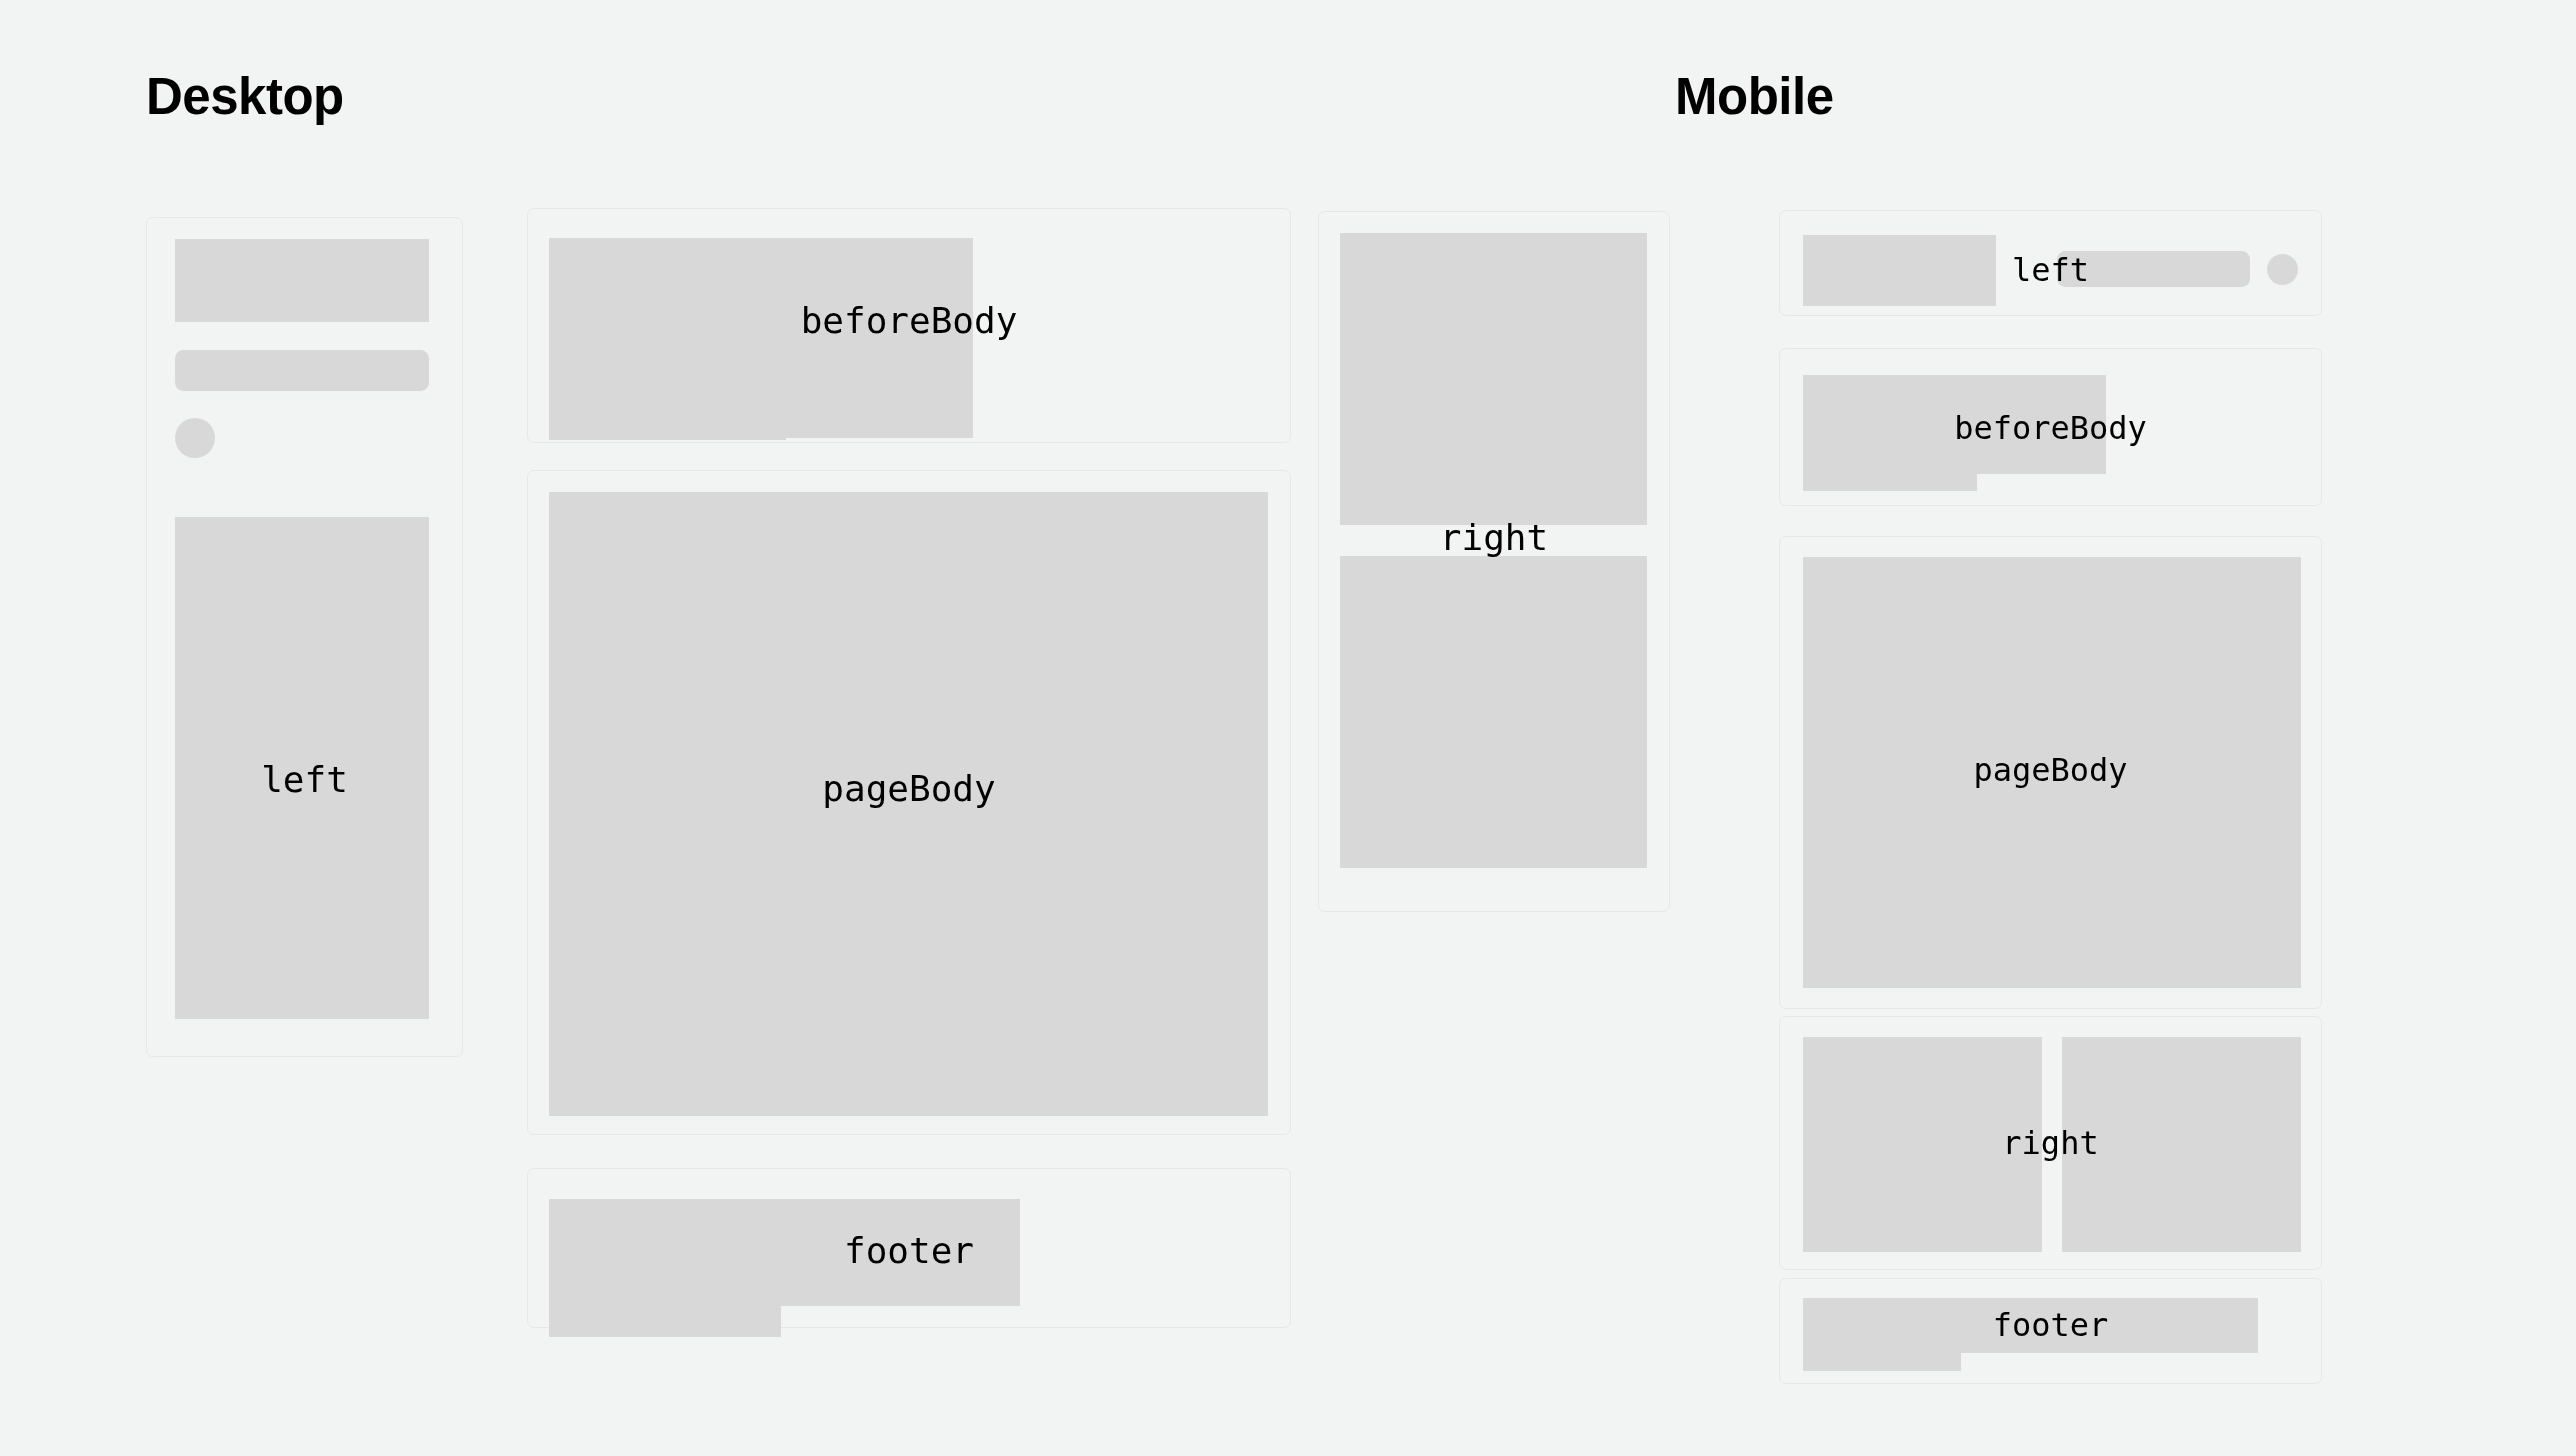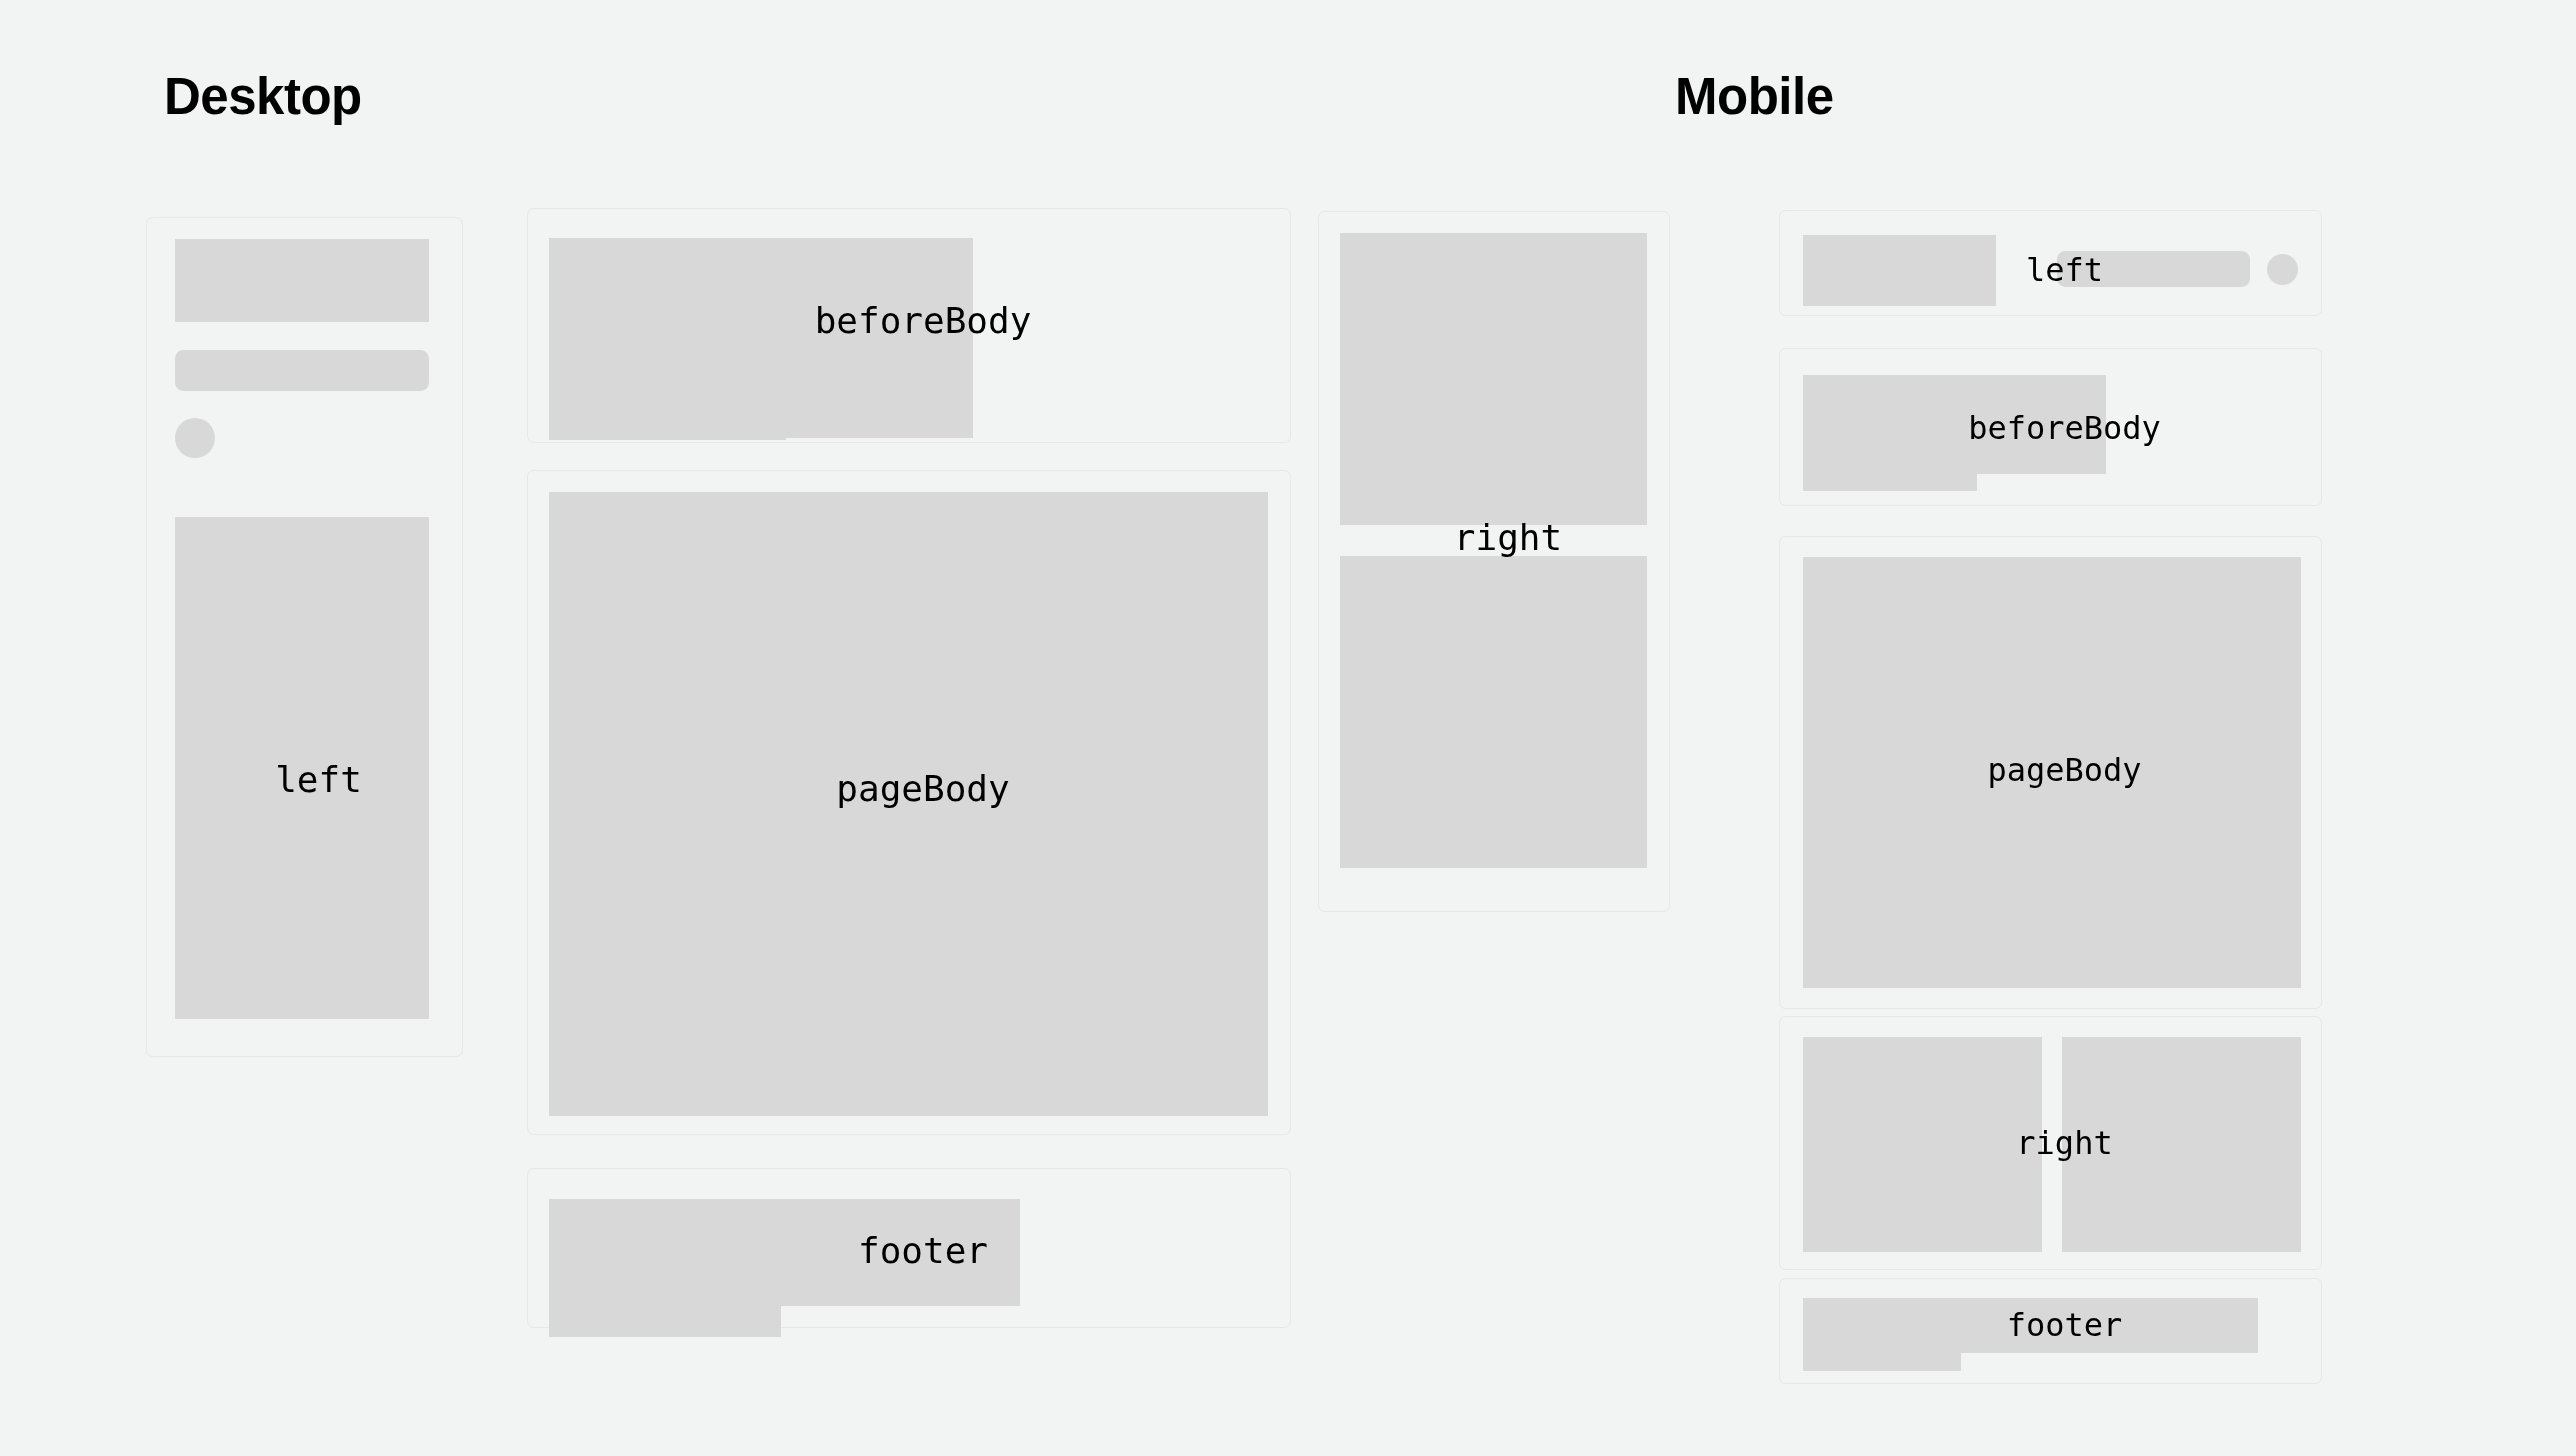--- a/index.html
+++ b/index.html
@@ -41,38 +41,38 @@
   .blk {
     position: absolute;
     background: #d8d8d8;
   }
   .blk.rounded { border-radius: 8.5px; }
   .blk.circle  { border-radius: 50%; }
 
   
   .slot-label {
     position: absolute;
-    left: 14px;
+    left: 0;
     width: 100%;
     text-align: center;
     font-family: "DejaVu Sans Mono", "Liberation Mono", monospace;
     font-size: 36px;
     line-height: 1;
     color: #000000;
     pointer-events: none;
     white-space: nowrap;
   }
   .slot-label.sm { font-size: 32px; }
 </style>
 </head>
 <body>
 
 <div id="canvas">
 
-  <div class="section-title" style="left:164px; top:71px;text-align:right;">Desktop</div>
+  <div class="section-title" style="left:146px; top:71px;text-align:right;">Desktop</div>
 
   <div class="panel" style="left:146px; top:217px; width:317px; height:840px;">
     <div class="blk" style="left:28px; top:21px; width:254px; height:83px;"></div>
     <div class="blk rounded" style="left:28px; top:132px; width:254px; height:41px;"></div>
     <div class="blk circle" style="left:28px; top:200px; width:40px; height:40px;"></div>
     <div class="blk" style="left:28px; top:299px; width:254px; height:502px;"></div>
     <div class="slot-label" style="top:544px;">left</div>
   </div>
 
   <div class="panel" style="left:527px; top:208px; width:764px; height:235px;">

